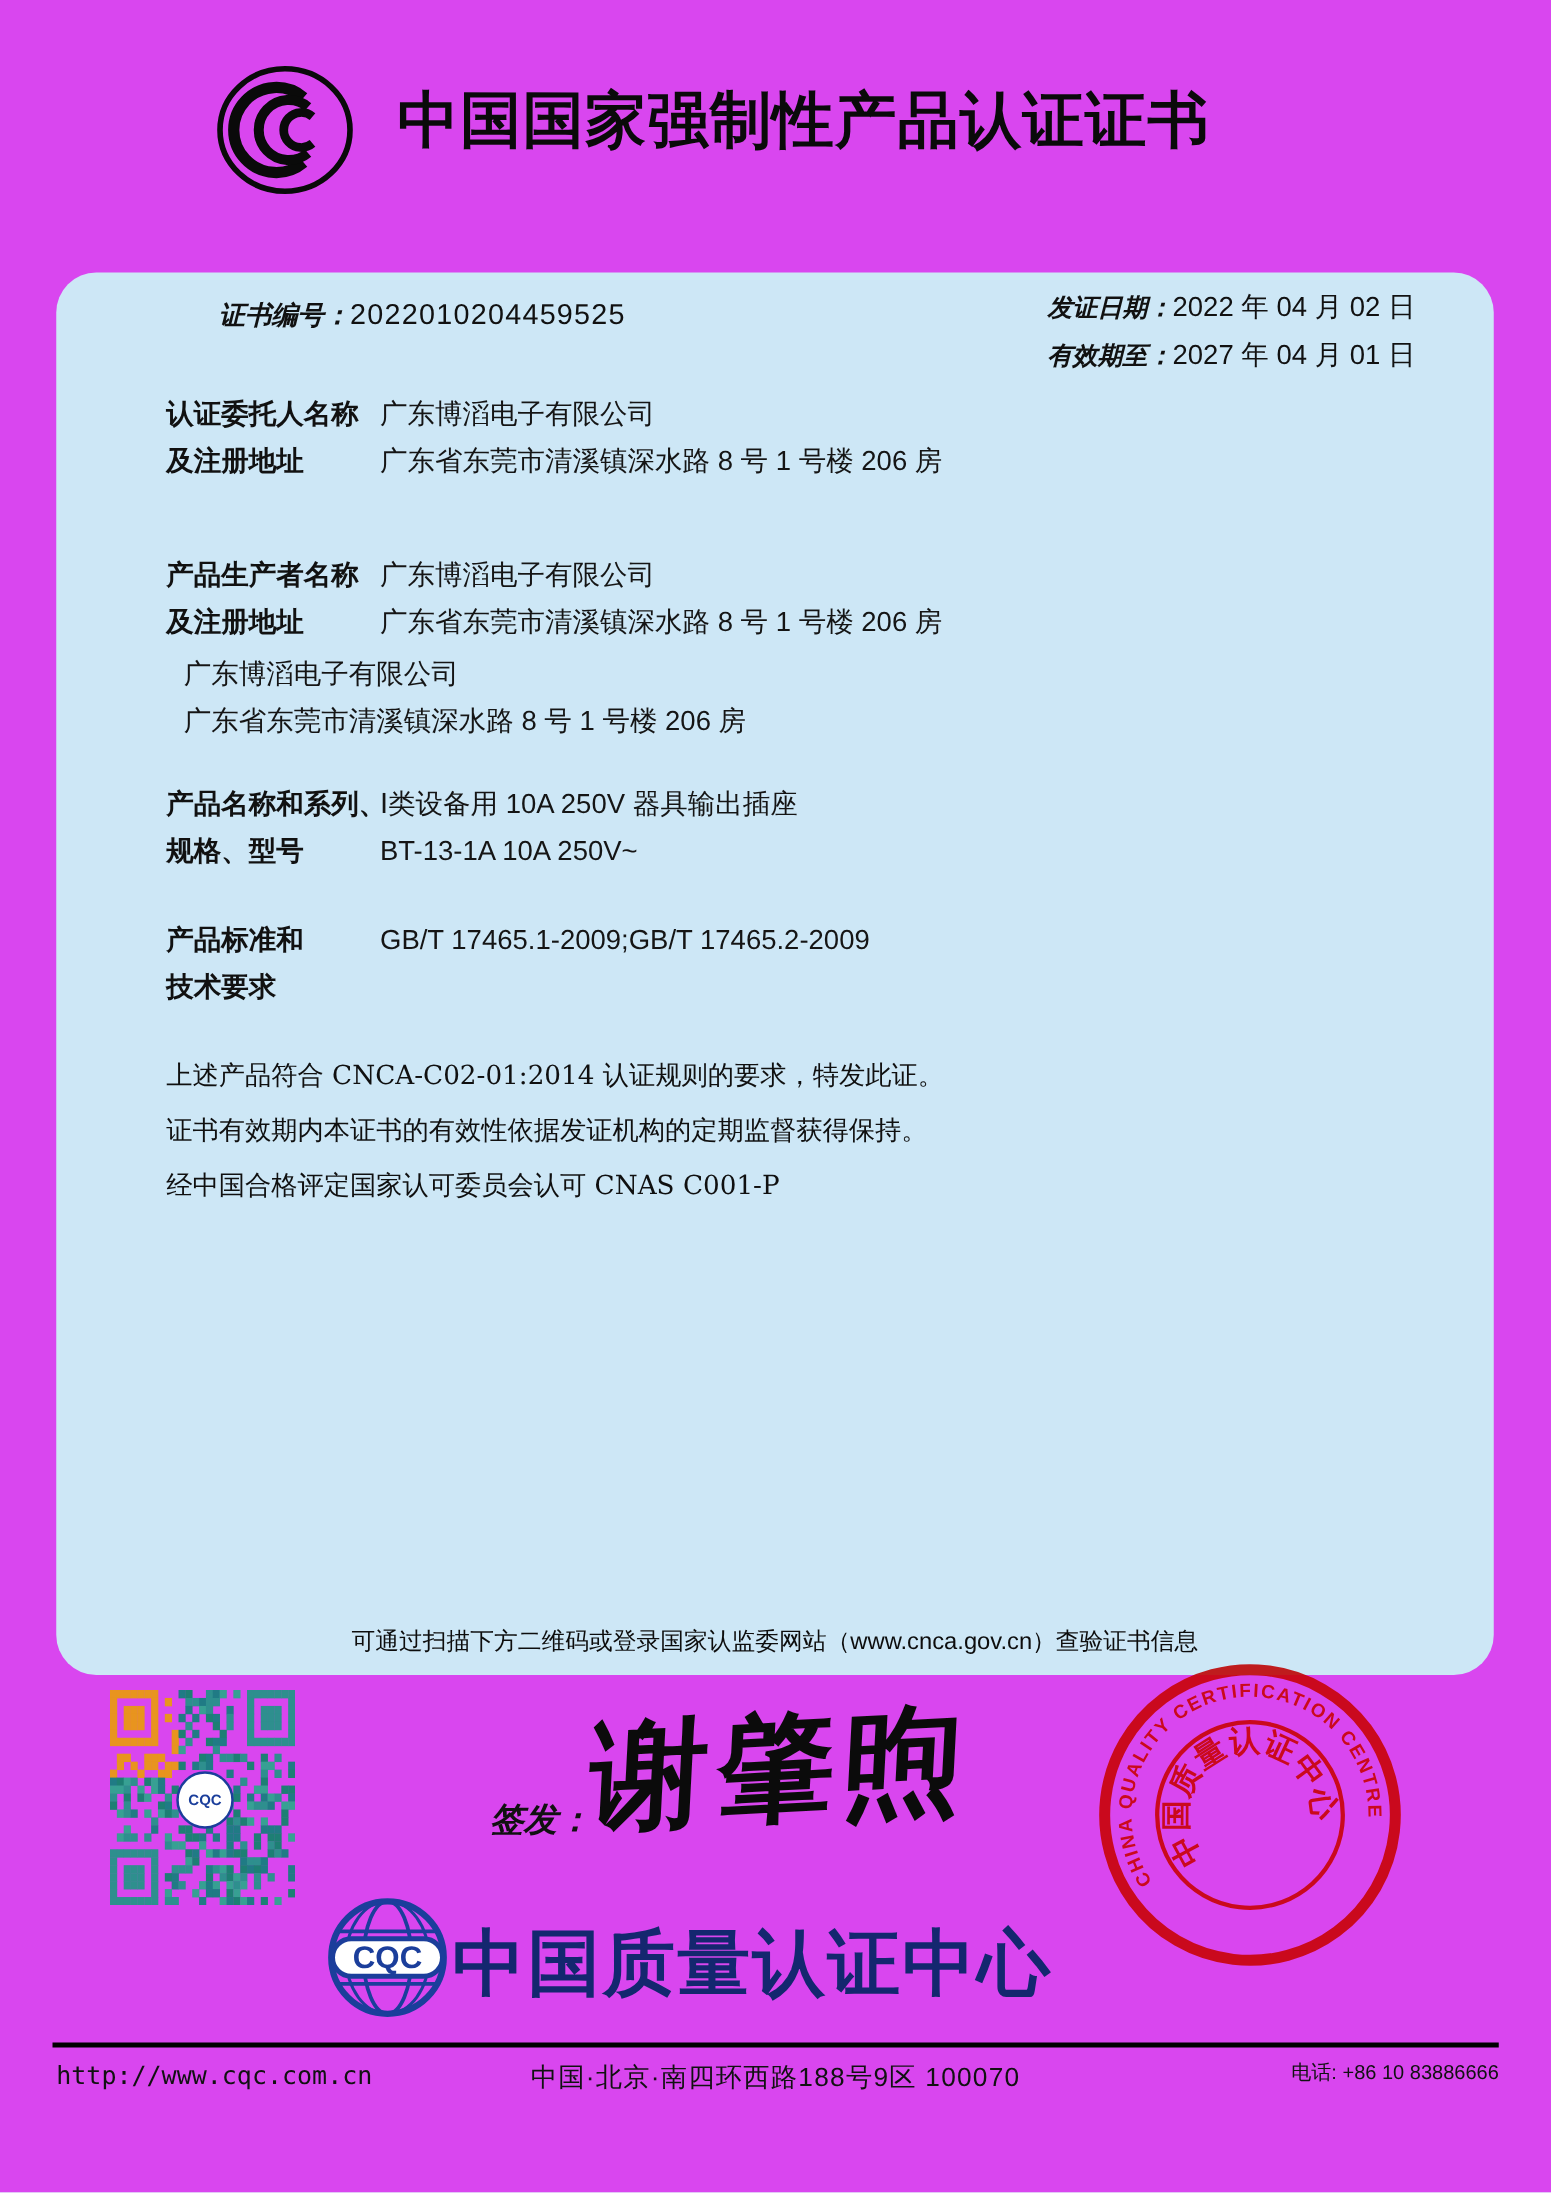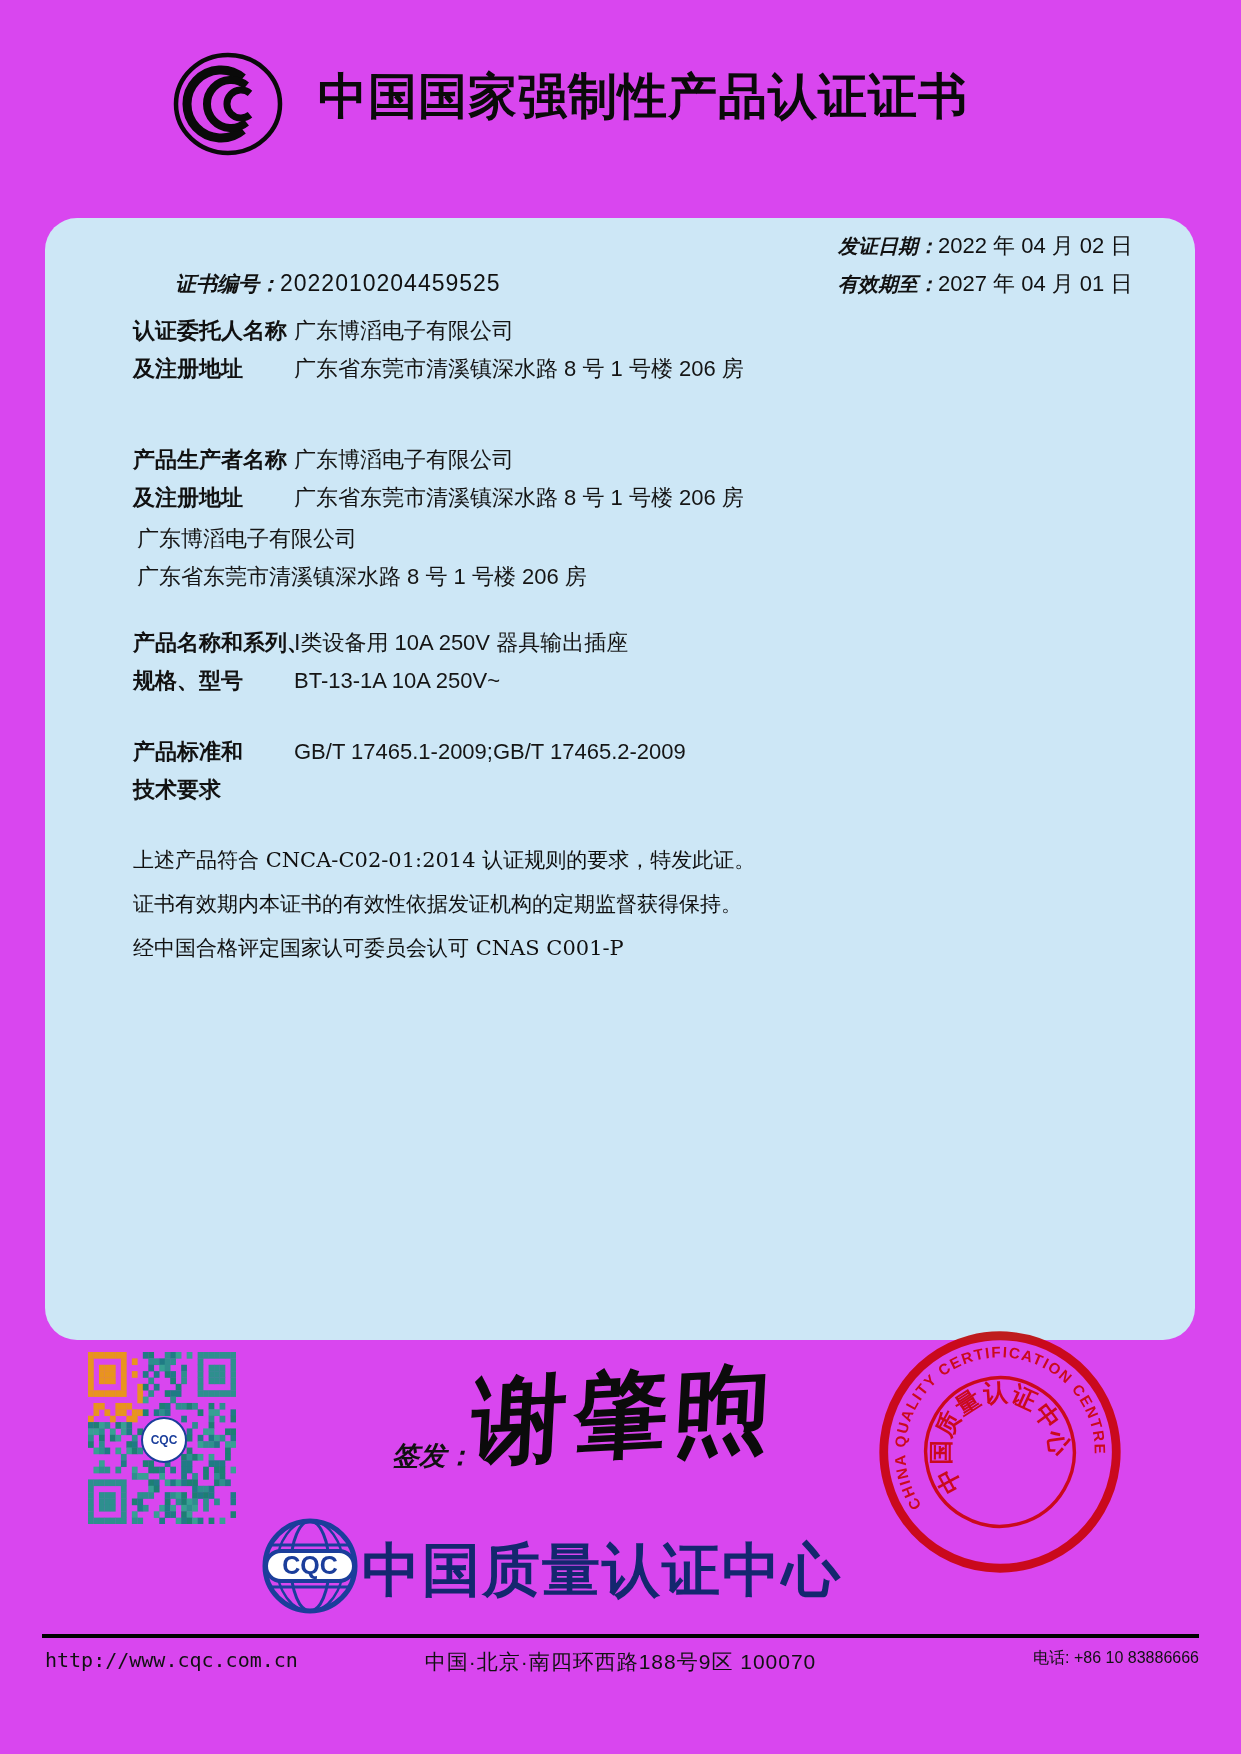--- a/index.html
+++ b/index.html
@@ -8,32 +8,32 @@
 
   
   #ccc-logo{position:absolute;left:173px;top:52px;width:110px;height:104px;}
   #page-title{position:absolute;left:318px;top:64px;font-size:49px;font-weight:bold;letter-spacing:1px;color:#0a0a0a;}
 
   
   #panel{position:absolute;left:45px;top:218px;width:1150px;height:1122px;background:#cde7f6;border-radius:32px;}
 
   
   .kai{font-family:"DejaVu Serif",serif;font-style:italic;font-weight:bold;}
-  #cert-number-row{position:absolute;left:175px;top:238px;font-size:21px;margin-top:32px;}
+  #cert-number-row{position:absolute;left:175px;top:238px;font-size:21px;}
   #cert-number-row .num{font-family:"Liberation Sans",sans-serif;font-style:normal;font-weight:normal;font-size:23px;letter-spacing:1px;}
   .date-row{position:absolute;left:838px;font-size:20px;white-space:nowrap;}
   .date-row .dval{font-family:"Liberation Sans",sans-serif;font-style:normal;font-weight:normal;font-size:22px;}
   #issue-date-row{top:231px;}
   #expiry-date-row{top:269px;}
 
   
   .field-block{position:absolute;left:133px;display:flex;}
   .f-labels{width:157px;}
   .f-label{font-weight:bold;font-size:22px;line-height:38px;white-space:nowrap;}
-  .f-values{margin-left:4px;}
+  .f-values{margin-left:14px;}
   .f-value{font-size:22px;line-height:38px;white-space:nowrap;color:#151515;}
 
   
   #statements{position:absolute;left:133px;top:838px;}
   .stmt{font-family:"DejaVu Serif",serif;font-size:21px;line-height:44px;white-space:nowrap;color:#101010;}
 
   
   #verify-note{position:absolute;left:45px;top:1300px;width:1150px;text-align:center;font-size:19px;color:#0d0d0d;}
 
   
@@ -136,20 +136,21 @@
       <div class="f-value"></div>
     </div>
   </div>
 
   <div id="statements">
     <div class="stmt">上述产品符合 CNCA-C02-01:2014 认证规则的要求，特发此证。</div>
     <div class="stmt">证书有效期内本证书的有效性依据发证机构的定期监督获得保持。</div>
     <div class="stmt">经中国合格评定国家认可委员会认可 CNAS C001-P</div>
   </div>
 
+  <div id="verify-note">可通过扫描下方二维码或登录国家认监委网站（www.cnca.gov.cn）查验证书信息</div>
 
   <div id="qr-wrap">
     <svg id="qr-svg" viewBox="0 0 27 27" preserveAspectRatio="none">
         <rect x="10" y="0" width="1.05" height="1.05" fill="#207b85"></rect>
         <rect x="11" y="0" width="1.05" height="1.05" fill="#1d7f74"></rect>
         <rect x="14" y="0" width="1.05" height="1.05" fill="#2e8f8e"></rect>
         <rect x="15" y="0" width="1.05" height="1.05" fill="#207b85"></rect>
         <rect x="16" y="0" width="1.05" height="1.05" fill="#37a093"></rect>
         <rect x="18" y="0" width="1.05" height="1.05" fill="#37a093"></rect>
         <rect x="8" y="1" width="1.05" height="1.05" fill="#e8941f"></rect>

